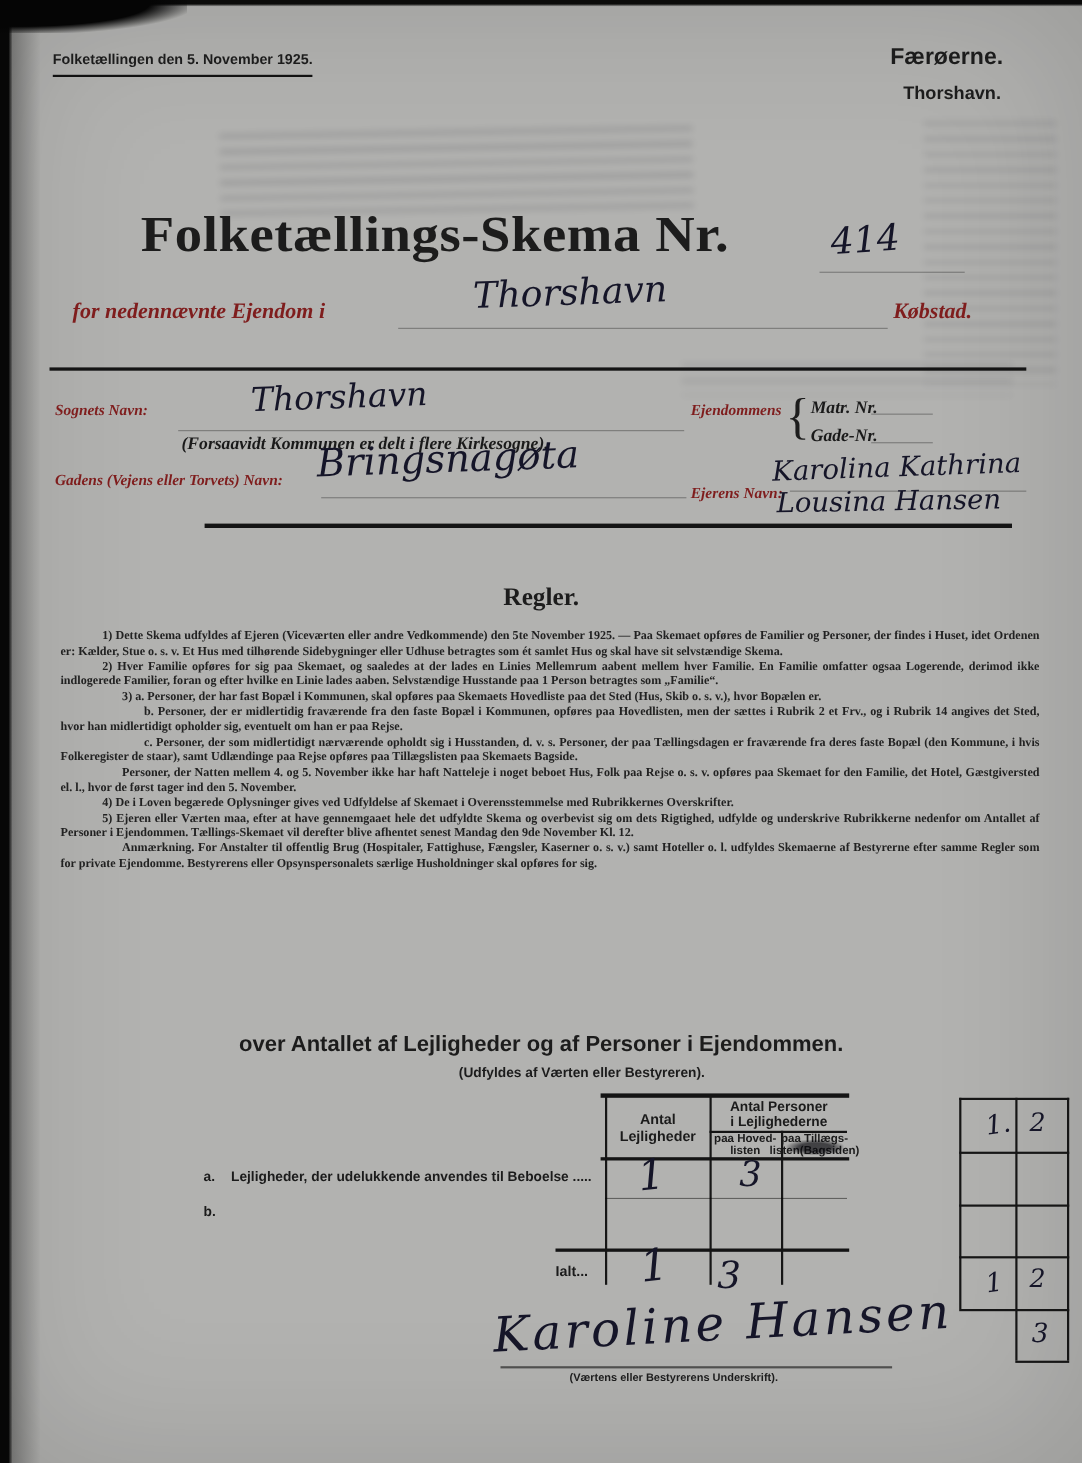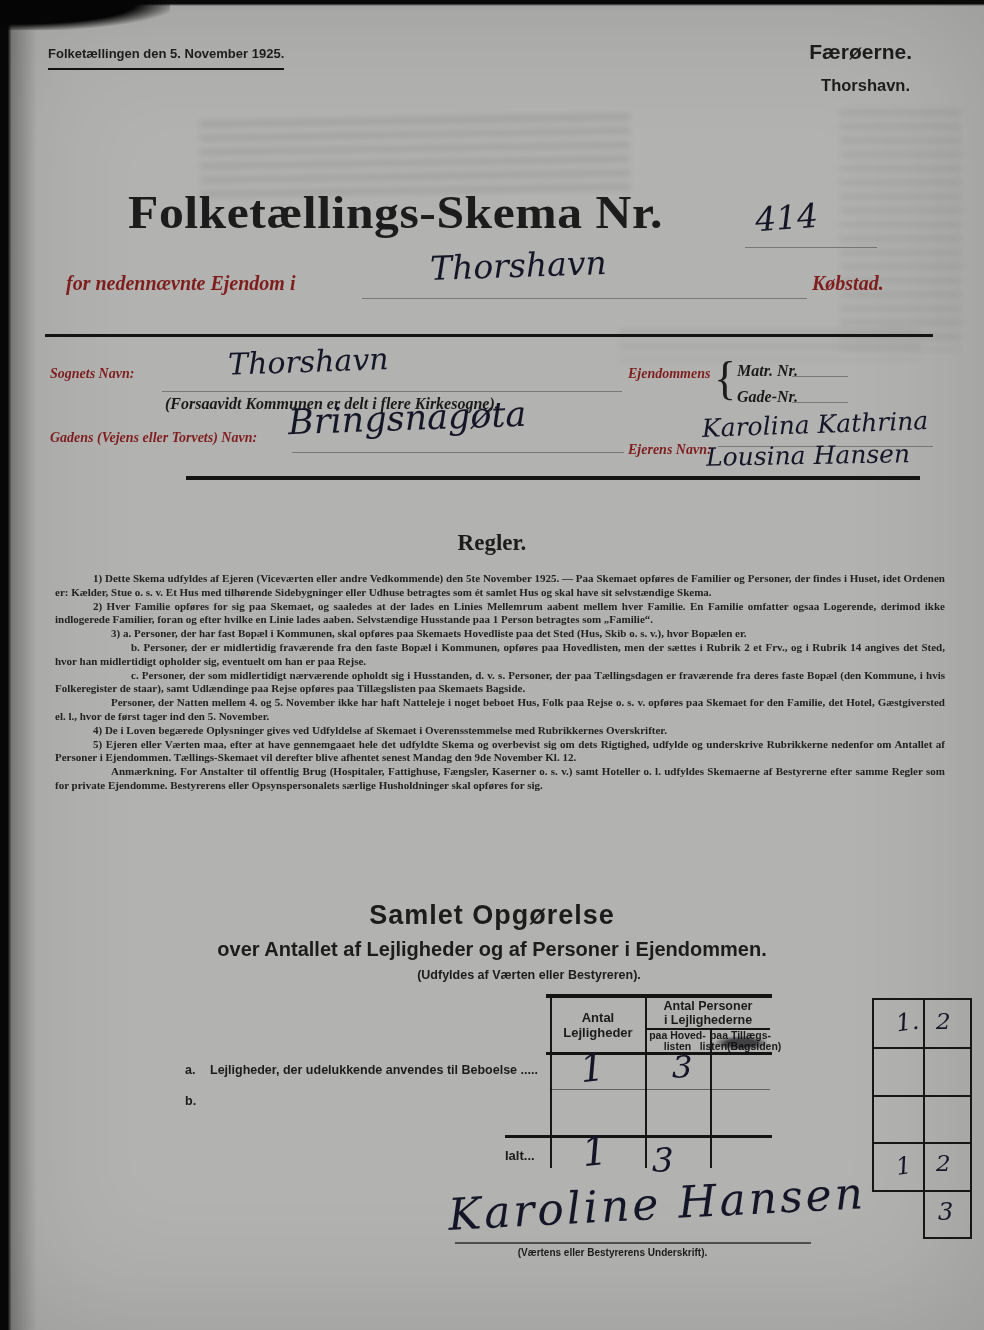--- a/index.html
+++ b/index.html
@@ -91,21 +91,20 @@
     <p class="r-ind1">2)  Hver Familie opføres for sig paa Skemaet, og saaledes at der lades en Linies Mellemrum aabent mellem hver Familie.  En Familie omfatter ogsaa Logerende, derimod ikke indlogerede Familier, foran og efter hvilke en Linie lades aaben.  Selvstændige Husstande paa 1 Person betragtes som „Familie“.</p>
     <p class="r-ind2">3)  a.  Personer, der har fast Bopæl i Kommunen, skal opføres paa Skemaets Hovedliste paa det Sted (Hus, Skib o. s. v.), hvor Bopælen er.</p>
     <p class="r-ind3">b.  Personer, der er midlertidig fraværende fra den faste Bopæl i Kommunen, opføres paa Hovedlisten, men der sættes i Rubrik 2 et Frv., og i Rubrik 14 angives det Sted, hvor han midlertidigt opholder sig, eventuelt om han er paa Rejse.</p>
     <p class="r-ind3">c.  Personer, der som midlertidigt nærværende opholdt sig i Husstanden, d. v. s. Personer, der paa Tællingsdagen er fraværende fra deres faste Bopæl (den Kommune, i hvis Folkeregister de staar), samt Udlændinge paa Rejse opføres paa Tillægslisten paa Skemaets Bagside.</p>
     <p class="r-ind2">Personer, der Natten mellem 4. og 5. November ikke har haft Natteleje i noget beboet Hus, Folk paa Rejse o. s. v. opføres paa Skemaet for den Familie, det Hotel, Gæstgiversted el. l., hvor de først tager ind den 5. November.</p>
     <p class="r-ind1">4)  De i Loven begærede Oplysninger gives ved Udfyldelse af Skemaet i Overensstemmelse med Rubrikkernes Overskrifter.</p>
     <p class="r-ind1">5)  Ejeren eller Værten maa, efter at have gennemgaaet hele det udfyldte Skema og overbevist sig om dets Rigtighed, udfylde og underskrive Rubrikkerne nedenfor om Antallet af Personer i Ejendommen.  Tællings-Skemaet vil derefter blive afhentet senest Mandag den 9de November Kl. 12.</p>
     <p class="r-ind2">Anmærkning.  For Anstalter til offentlig Brug (Hospitaler, Fattighuse, Fængsler, Kaserner o. s. v.) samt Hoteller o. l. udfyldes Skemaerne af Bestyrerne efter samme Regler som for private Ejendomme.  Bestyrerens eller Opsynspersonalets særlige Husholdninger skal opføres for sig.</p>
   </div>
 
-  <div class="abs sans b" style="left:0;top:900px;width:984px;text-align:center;font-size:27px;letter-spacing:1px;">Samlet Opgørelse</div>
   <div class="abs sans b" style="left:0;top:938px;width:984px;text-align:center;font-size:20px;">over Antallet af Lejligheder og af Personer i Ejendommen.</div>
   <div class="abs sans b" style="left:0;top:968px;width:984px;text-align:center;font-size:12.5px;padding-left:37px;">(Udfyldes af Værten eller Bestyreren).</div>
 
   <div class="abs hline" style="left:546px;top:994px;width:226px;height:4px;"></div>
   <div class="abs vline" style="left:550px;top:996px;height:172px;"></div>
   <div class="abs vline" style="left:645px;top:996px;height:172px;"></div>
   <div class="abs vline" style="left:710px;top:1028px;height:140px;"></div>
   <div class="abs hline" style="left:645px;top:1028px;width:125px;height:1.5px;"></div>
   <div class="abs hline" style="left:546px;top:1052px;width:226px;height:2.5px;"></div>
   <div class="abs" style="left:550px;top:1089px;width:220px;height:1px;background:rgba(0,0,0,.45);"></div>

